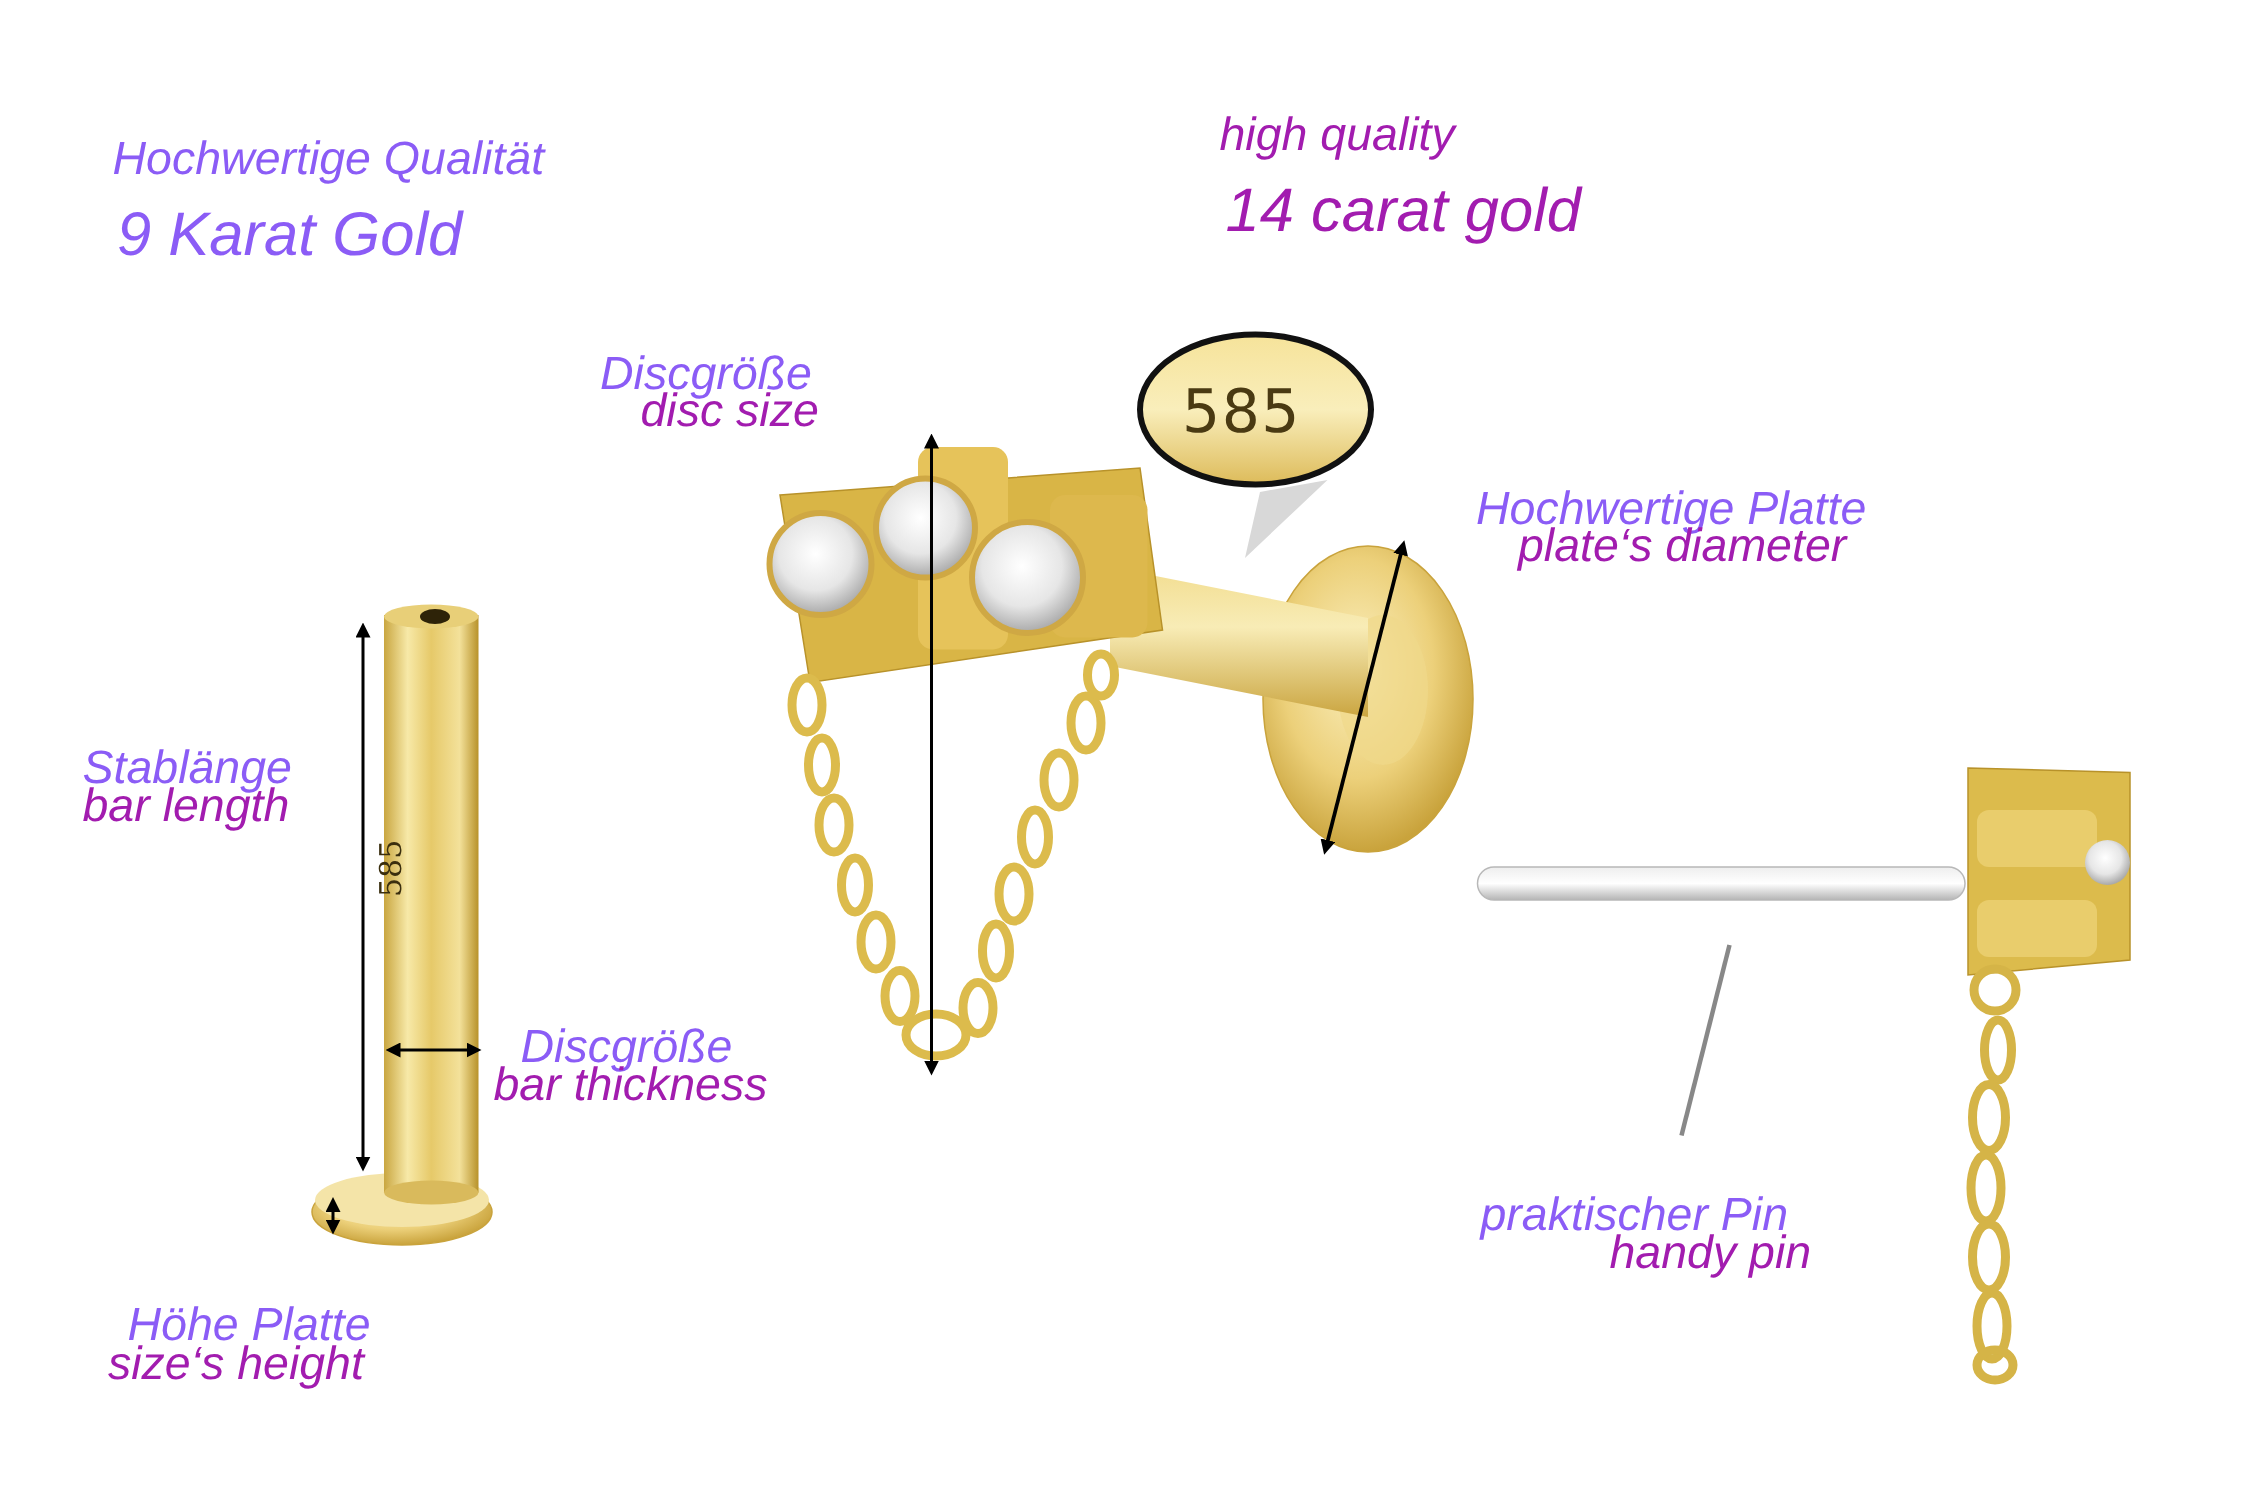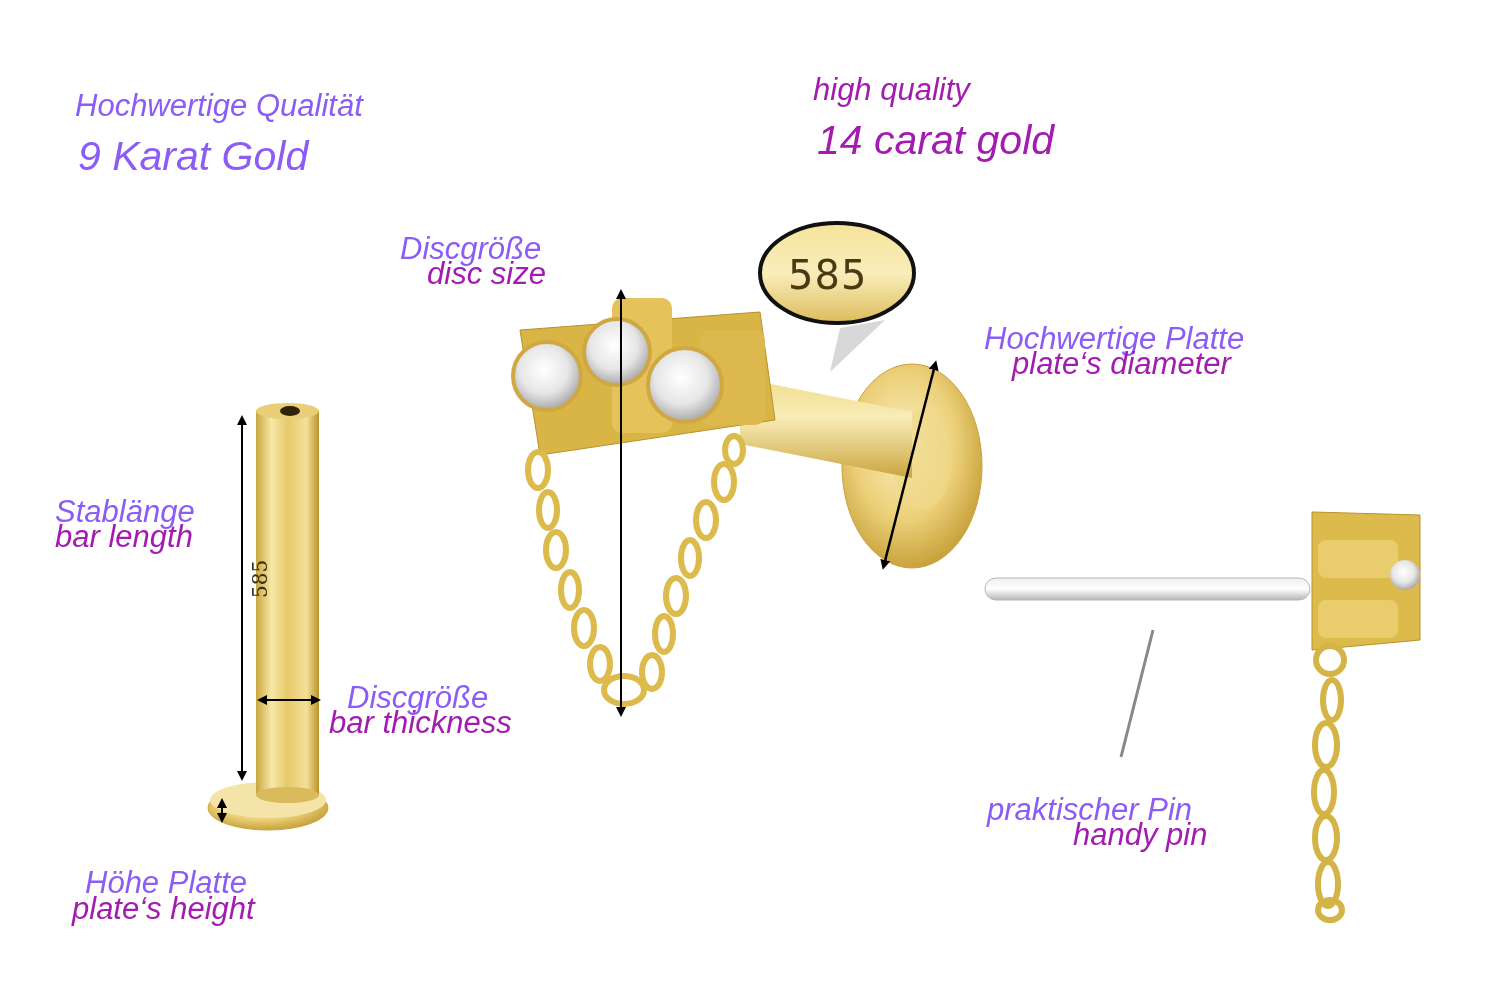--- a/index.html
+++ b/index.html
@@ -148,16 +148,16 @@
 <div class="lbl de s30" style="left:984px;top:307px;">Hochwertige Platte</div>
 <div class="lbl en s30" style="left:1012px;top:348px;">plate‘s diameter</div>
 
 <div class="lbl de s30" style="left:55px;top:480px;">Stablänge</div>
 <div class="lbl en s30" style="left:55px;top:521px;">bar length</div>
 
 <div class="lbl de s30" style="left:347px;top:666px;">Discgröße</div>
 <div class="lbl en s30" style="left:329px;top:707px;">bar thickness</div>
 
 <div class="lbl de s30" style="left:85px;top:851px;">Höhe Platte</div>
-<div class="lbl en s30" style="left:72px;top:893px;">plate‘s height</div>
+<div class="lbl en s30" style="left:72px;top:893px;">size‘s height</div>
 
 <div class="lbl de s30" style="left:987px;top:778px;">praktischer Pin</div>
 <div class="lbl en s30" style="left:1061px;top:819px;margin-left:12px;">handy pin</div>
 
 </body></html>

